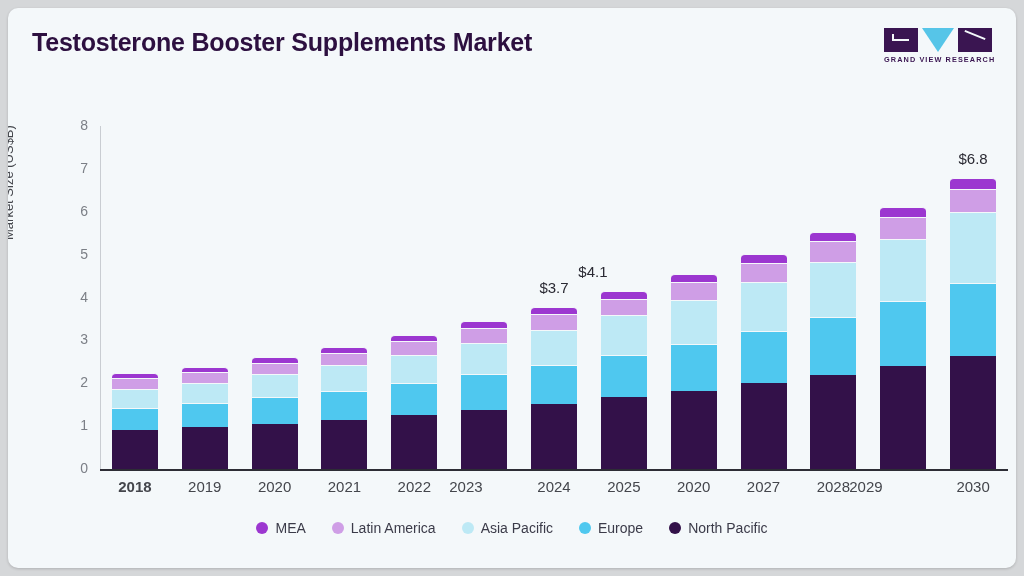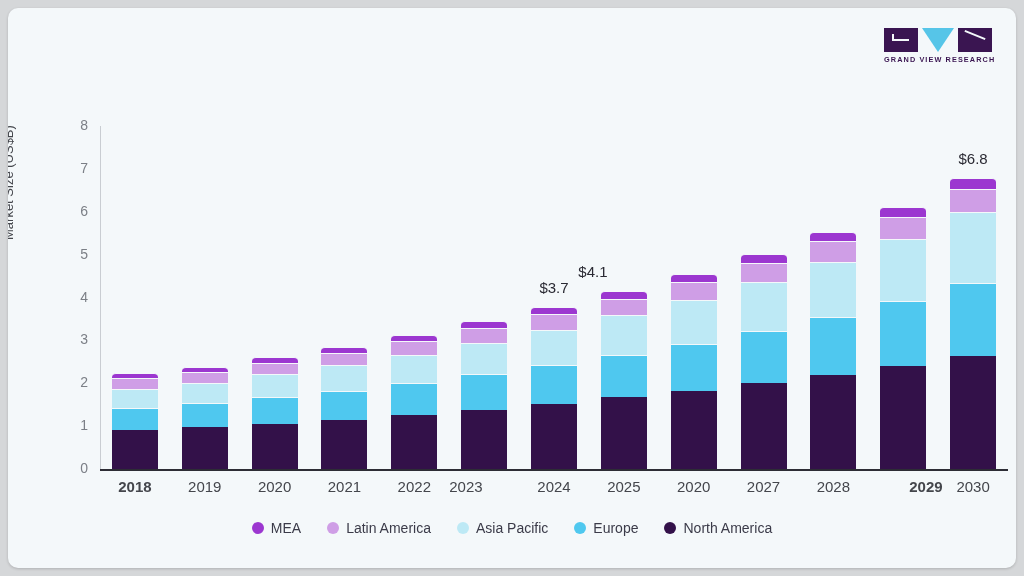--- a/index.html
+++ b/index.html
@@ -196,20 +196,21 @@
     font-size: 14px;
     color: #3b3b49;
     white-space: nowrap;
   }
 </style>
 </head>
 <body>
 
 <div id="card">
 
+  <div id="title">Testosterone Booster Supplements Market</div>
 
   <div id="logo">
     <div class="marks">
       <div class="blk g"></div>
       <div class="vtri"></div>
       <div class="blk r"></div>
     </div>
     <div class="lname">GRAND VIEW RESEARCH</div>
   </div>
 
@@ -326,21 +327,21 @@
         <div class="xtick" style="left: 161.846px; width: 69.8462px;">2019</div>
         <div class="xtick" style="left: 231.692px; width: 69.8462px;">2020</div>
         <div class="xtick" style="left: 301.538px; width: 69.8462px;">2021</div>
         <div class="xtick" style="left: 371.385px; width: 69.8462px;">2022</div>
         <div class="xtick" style="left: 423px; width: 69.8462px;">2023</div>
         <div class="xtick" style="left: 511.077px; width: 69.8462px;">2024</div>
         <div class="xtick" style="left: 580.923px; width: 69.8462px;">2025</div>
         <div class="xtick" style="left: 650.769px; width: 69.8462px;">2020</div>
         <div class="xtick" style="left: 720.615px; width: 69.8462px;">2027</div>
         <div class="xtick" style="left: 790.462px; width: 69.8462px;">2028</div>
-        <div class="xtick" style="left: 883px; width: 69.8462px; font-weight: bold;">2029</div>
+        <div class="xtick" style="left: 823px; width: 69.8462px;">2029</div>
         <div class="xtick" style="left: 930.154px; width: 69.8462px;">2030</div>
       </div>
     <div id="dlabels">
         <div class="dlabel" style="left: 511.077px; width: 69.8462px; top: 270.933px;">$3.7</div>
         <div class="dlabel" style="left: 550px; width: 69.8462px; top: 255.069px;">$4.1</div>
         <div class="dlabel" style="left: 930.154px; width: 69.8462px; top: 141.879px;">$6.8</div>
       </div>
   </div>
 
   <div id="legend">
@@ -355,17 +356,17 @@
       <div class="lgitem">
         <span class="lgdot" style="background: rgb(189, 233, 245);"></span>
         <span class="lgtxt">Asia Pacific</span>
       </div>
       <div class="lgitem">
         <span class="lgdot" style="background: rgb(79, 200, 239);"></span>
         <span class="lgtxt">Europe</span>
       </div>
       <div class="lgitem">
         <span class="lgdot" style="background: rgb(51, 17, 73);"></span>
-        <span class="lgtxt">North America</span>
+        <span class="lgtxt">North Pacific</span>
       </div>
     </div>
 
 </div>
 
 </body></html>

